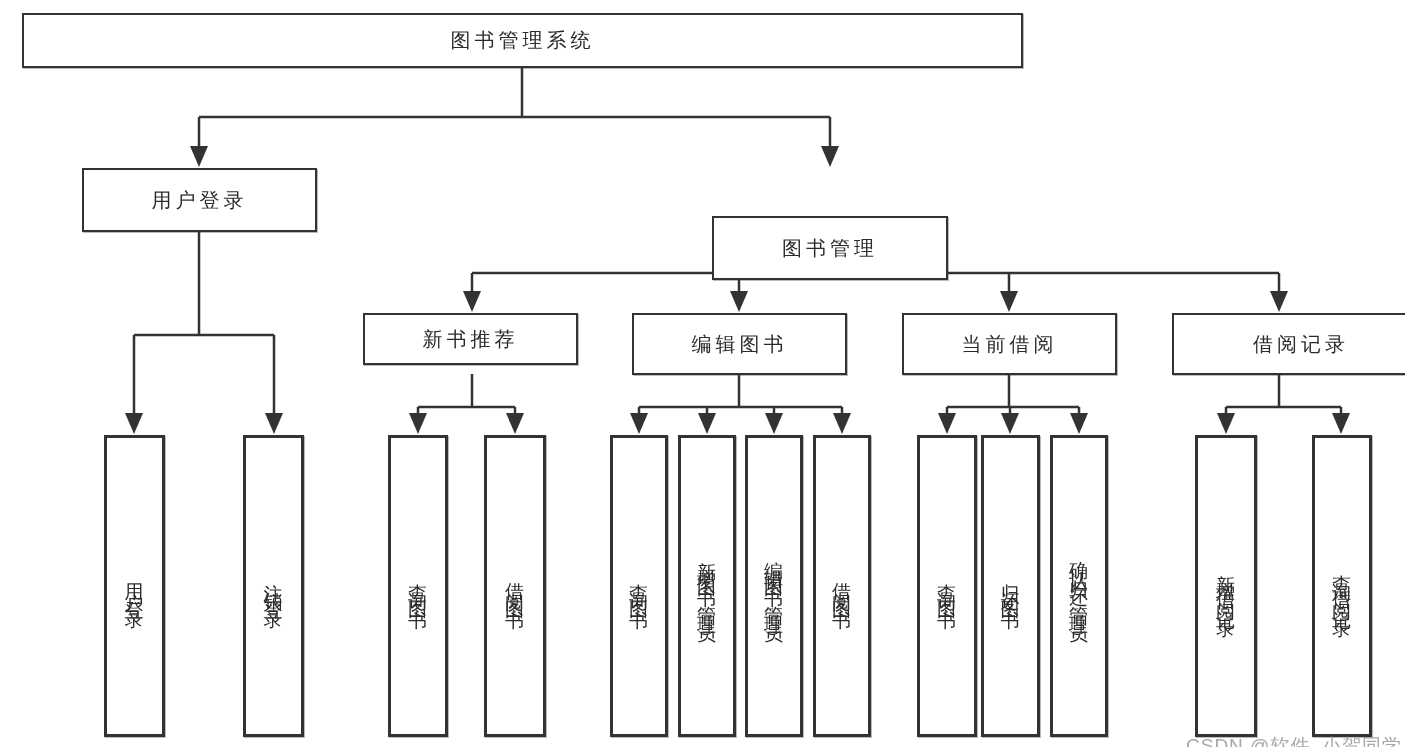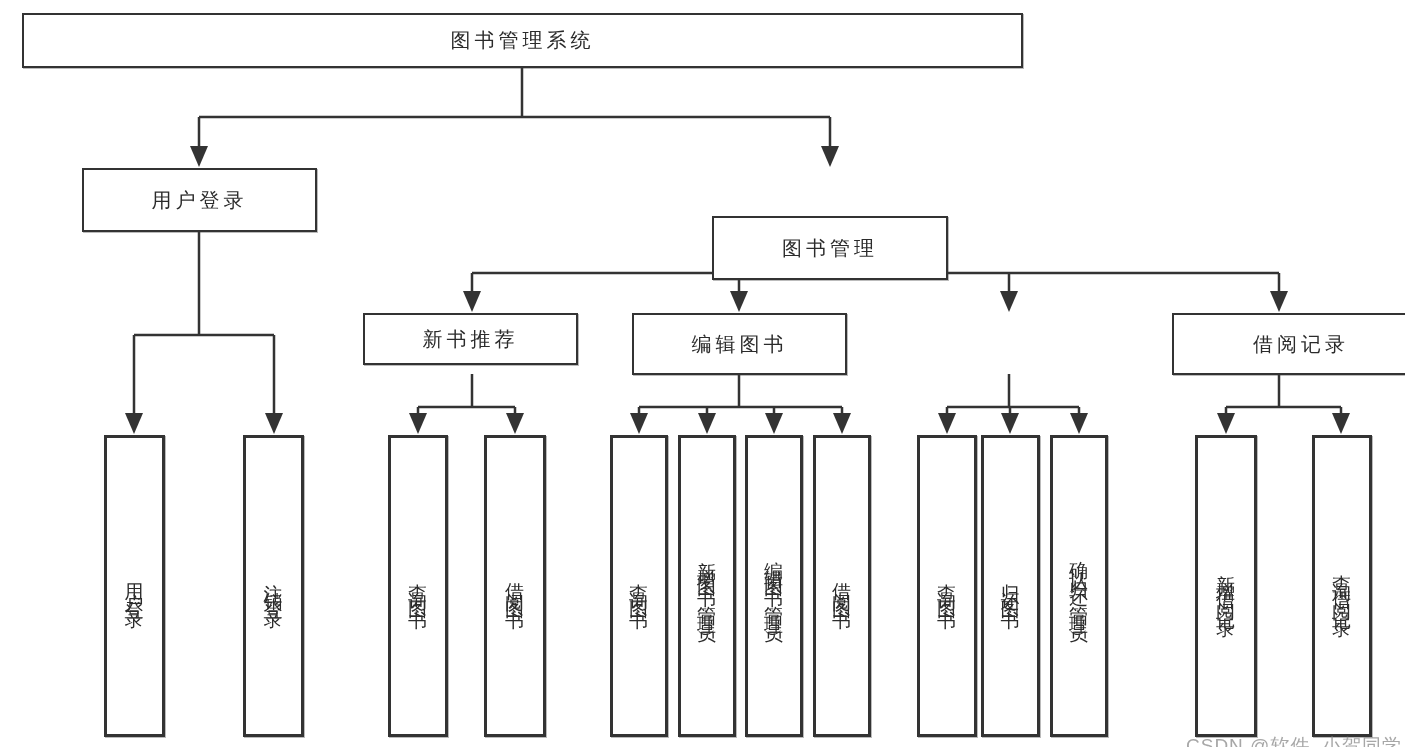--- a/index.html
+++ b/index.html
@@ -114,20 +114,21 @@
     </g>
   </svg>
 
   <div class="node" style="left:22px; top:13px; width:1001px; height:55px;">图书管理系统</div>
 
   <div class="node" style="left:82px; top:168px; width:235px; height:64px;">用户登录</div>
   <div class="node" style="left:712px; top:168px; width:236px; height:64px;margin-top:48px;">图书管理</div>
 
   <div class="node" style="left:363px; top:313px; width:215px; height:52px;">新书推荐</div>
   <div class="node" style="left:632px; top:313px; width:215px; height:62px;">编辑图书</div>
+  <div class="node" style="left:902px; top:313px; width:215px; height:62px;">当前借阅</div>
   <div class="node" style="left:1172px; top:313px; width:258px; height:62px;">借阅记录</div>
 
   <div class="node leaf" style="left:104px; width:61px;">用户登录</div>
   <div class="node leaf" style="left:243px; width:61px;">注销登录</div>
 
   <div class="node leaf" style="left:388px; width:60px;">查询图书</div>
   <div class="node leaf" style="left:484px; width:62px;">借阅图书</div>
 
   <div class="node leaf" style="left:610px; width:58px;">查询图书</div>
   <div class="node leaf" style="left:678px; width:58px;">新增图书（管理员）</div>

